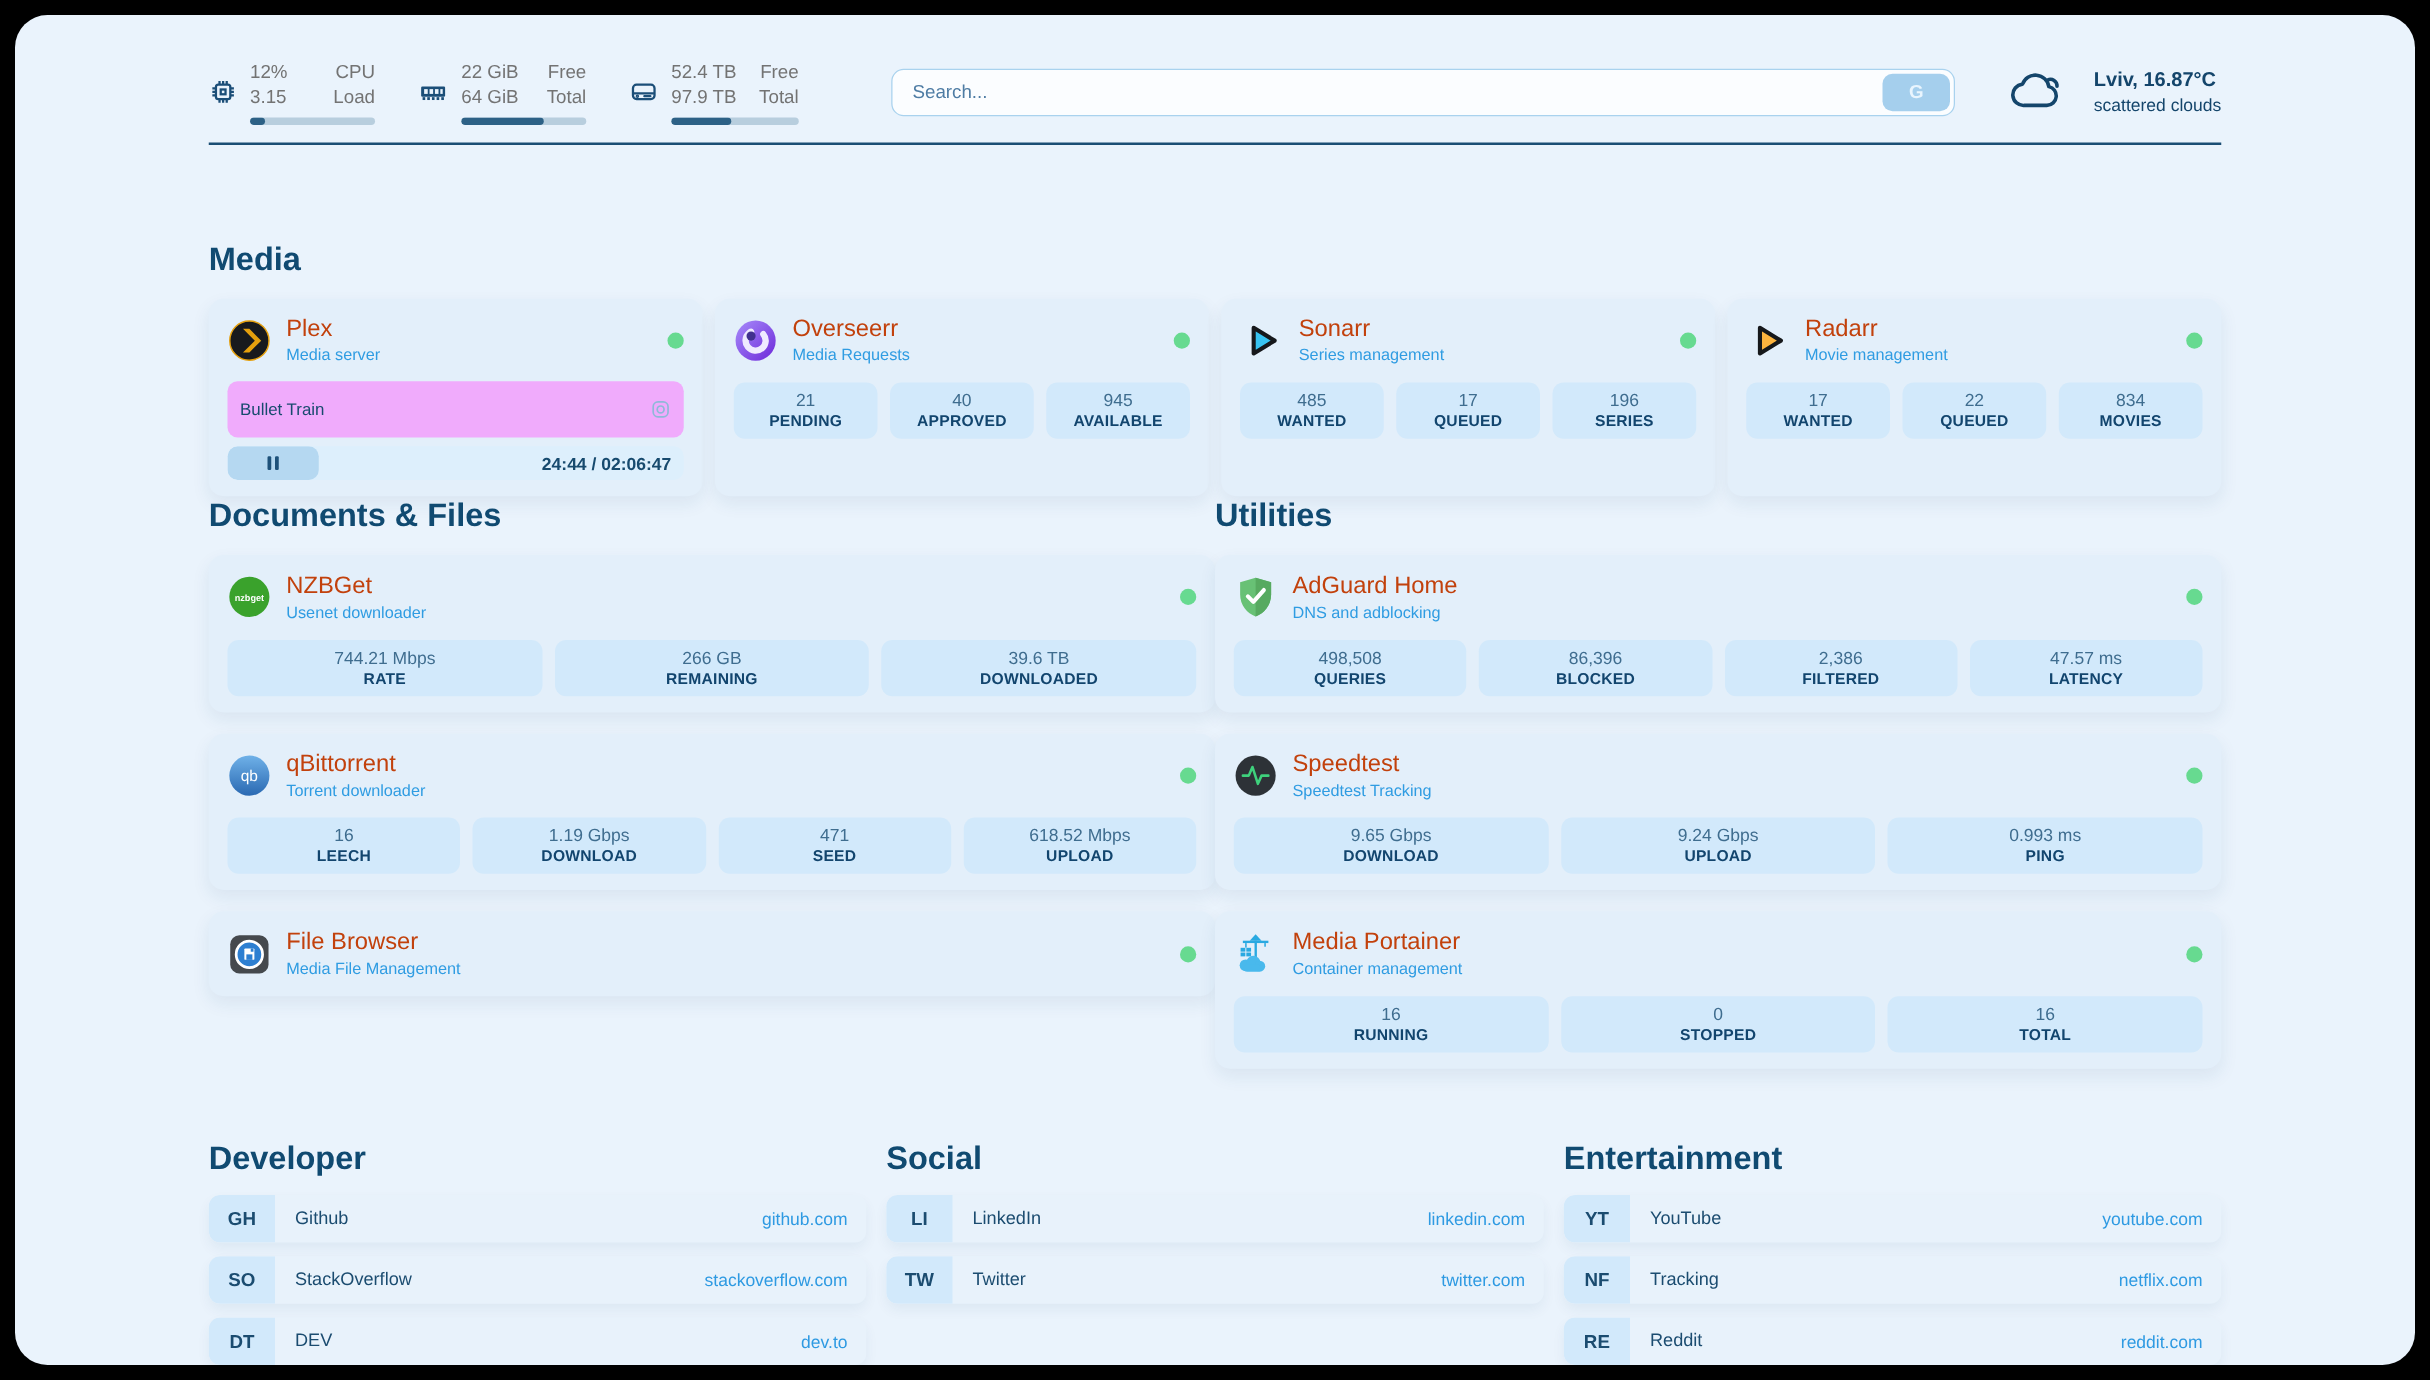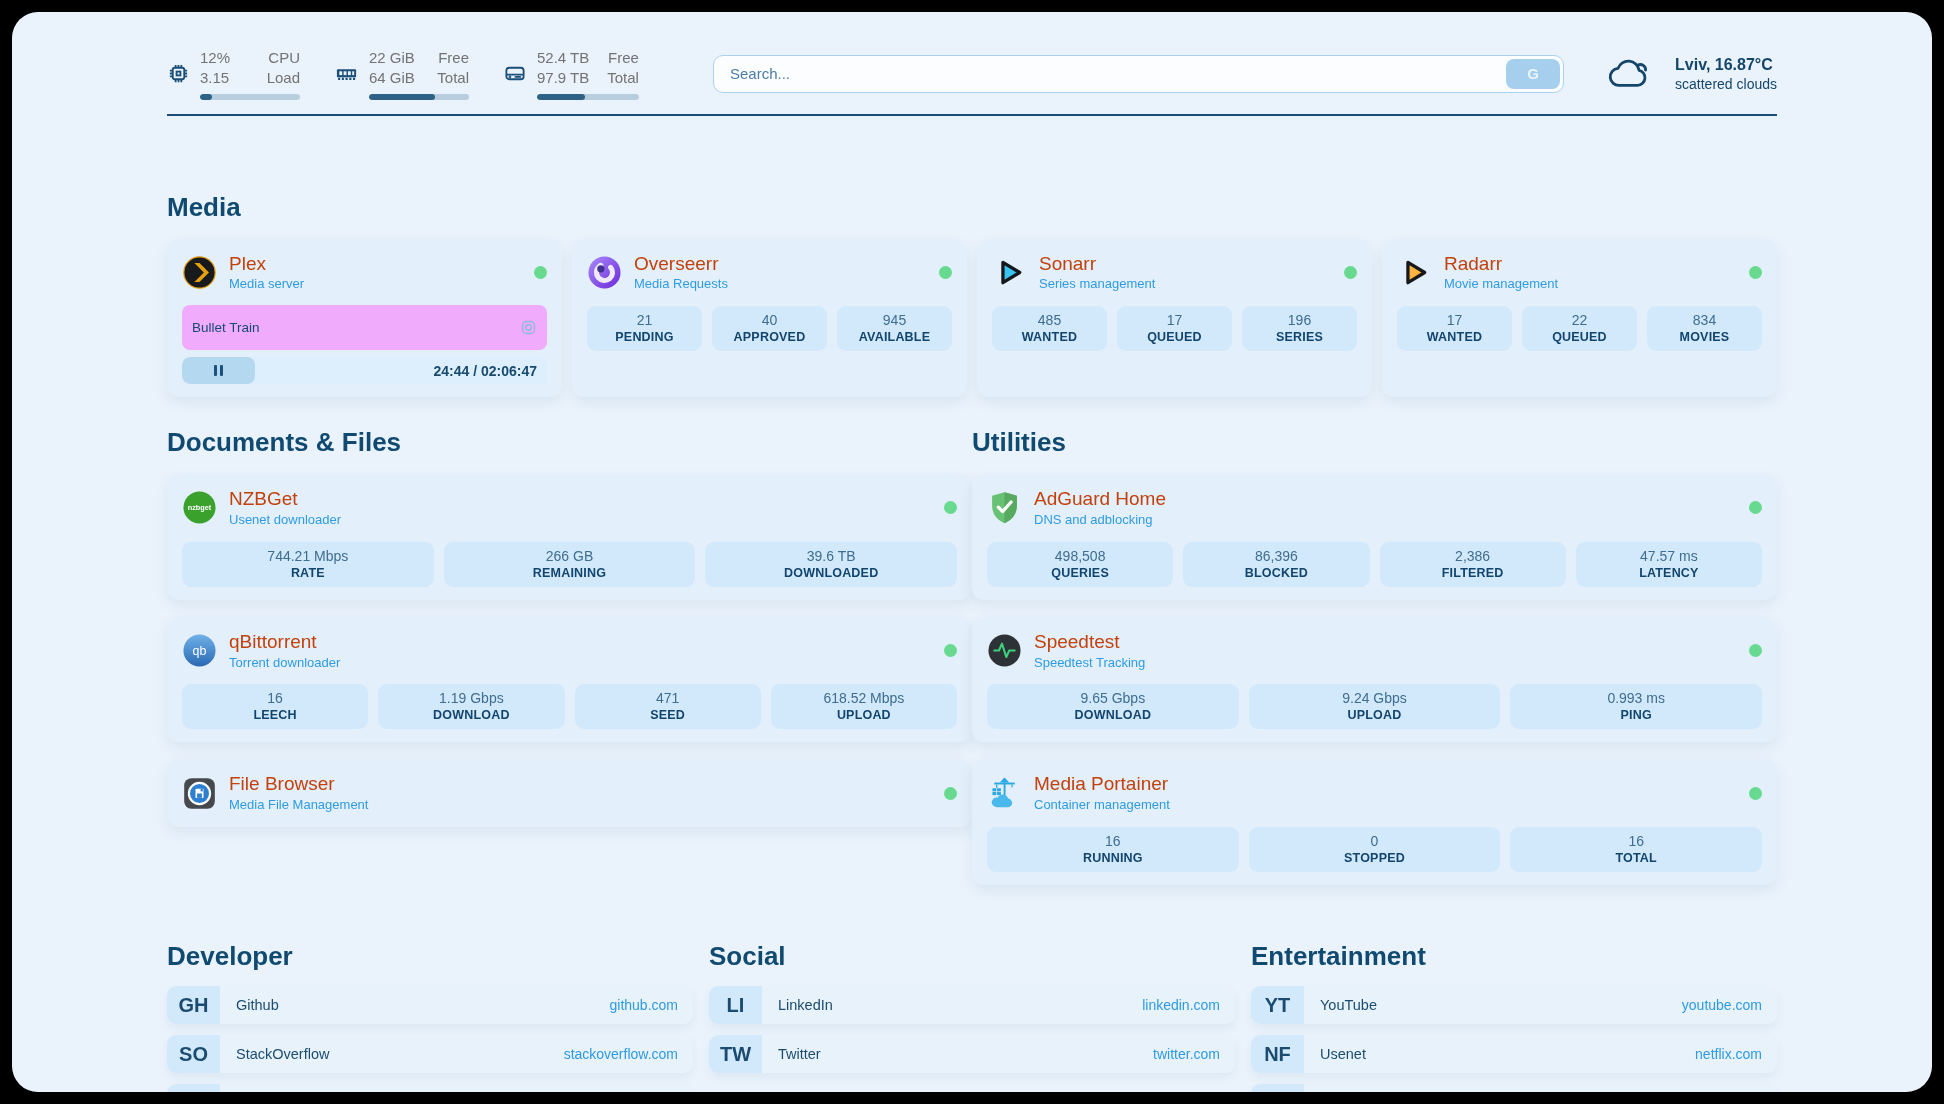--- a/index.html
+++ b/index.html
@@ -54,30 +54,30 @@
   .player-title{margin-top:12px;height:45px;background:#f0abfc;border-radius:8px;display:flex;
       align-items:center;padding:0 10px;font-size:13.5px;color:#174a6e;}
   .vicon{margin-left:auto;display:flex;}
   .player-bar{margin-top:7px;height:27px;background:#ddeffc;border-radius:8px;position:relative;
       display:flex;align-items:center;overflow:hidden;padding-left:21px;}
   .player-fill{position:absolute;left:0;top:0;bottom:0;background:#b5d8f1;border-radius:8px;}
   .pause{position:relative;margin-left:11px;display:flex;gap:3px;cursor:pointer;}
   .pause i{width:3px;height:11px;background:#1d517a;border-radius:1px;display:block;}
   .ptime{position:relative;margin-left:auto;margin-right:10px;font-size:14px;font-weight:700;color:#174a6e;}
 
-  .mid-grid{display:grid;grid-template-columns:1fr 1fr;margin-top:30px;}
+  .mid-grid{display:grid;grid-template-columns:1fr 1fr;}
   .col-stack{display:flex;flex-direction:column;gap:17px;margin-top:16px;}
 
   
   .bottom-grid{display:grid;grid-template-columns:repeat(3,1fr);gap:16px;margin-top:56px;padding-bottom:34px;}
   .bm-list{display:flex;flex-direction:column;gap:11px;margin-top:14px;}
   .bm{height:38px;background:#e8f2fb;border-radius:9px;display:flex;align-items:center;
       box-shadow:0 5px 10px rgba(23,74,110,.06);overflow:hidden;cursor:pointer;}
   .bm-abbr{width:53px;align-self:stretch;background:#d2e9fb;display:flex;align-items:center;
-      justify-content:center;font-weight:700;font-size:20px;color:#1b4c70;border-radius:9px 0 0 9px;}
+      justify-content:center;font-weight:700;font-size:15px;color:#1b4c70;border-radius:9px 0 0 9px;}
   .bm-name{margin-left:16px;font-size:14.5px;color:#1b4c70;}
   .bm-url{margin-left:auto;margin-right:15px;font-size:14px;color:#2e9ae2;}
 </style>
 </head>
 <body>
 
 <div class="page">
   <div class="content">
 
     <div class="topbar">
@@ -583,21 +583,21 @@
       <div>
         <div class="section-title">Entertainment</div>
         <div class="bm-list">
           <div class="bm">
             <span class="bm-abbr">YT</span>
             <span class="bm-name">YouTube</span>
             <span class="bm-url">youtube.com</span>
           </div>
           <div class="bm">
             <span class="bm-abbr">NF</span>
-            <span class="bm-name">Usenet</span>
+            <span class="bm-name">Tracking</span>
             <span class="bm-url">netflix.com</span>
           </div>
           <div class="bm">
             <span class="bm-abbr">RE</span>
             <span class="bm-name">Reddit</span>
             <span class="bm-url">reddit.com</span>
           </div>
         </div>
       </div>
 

